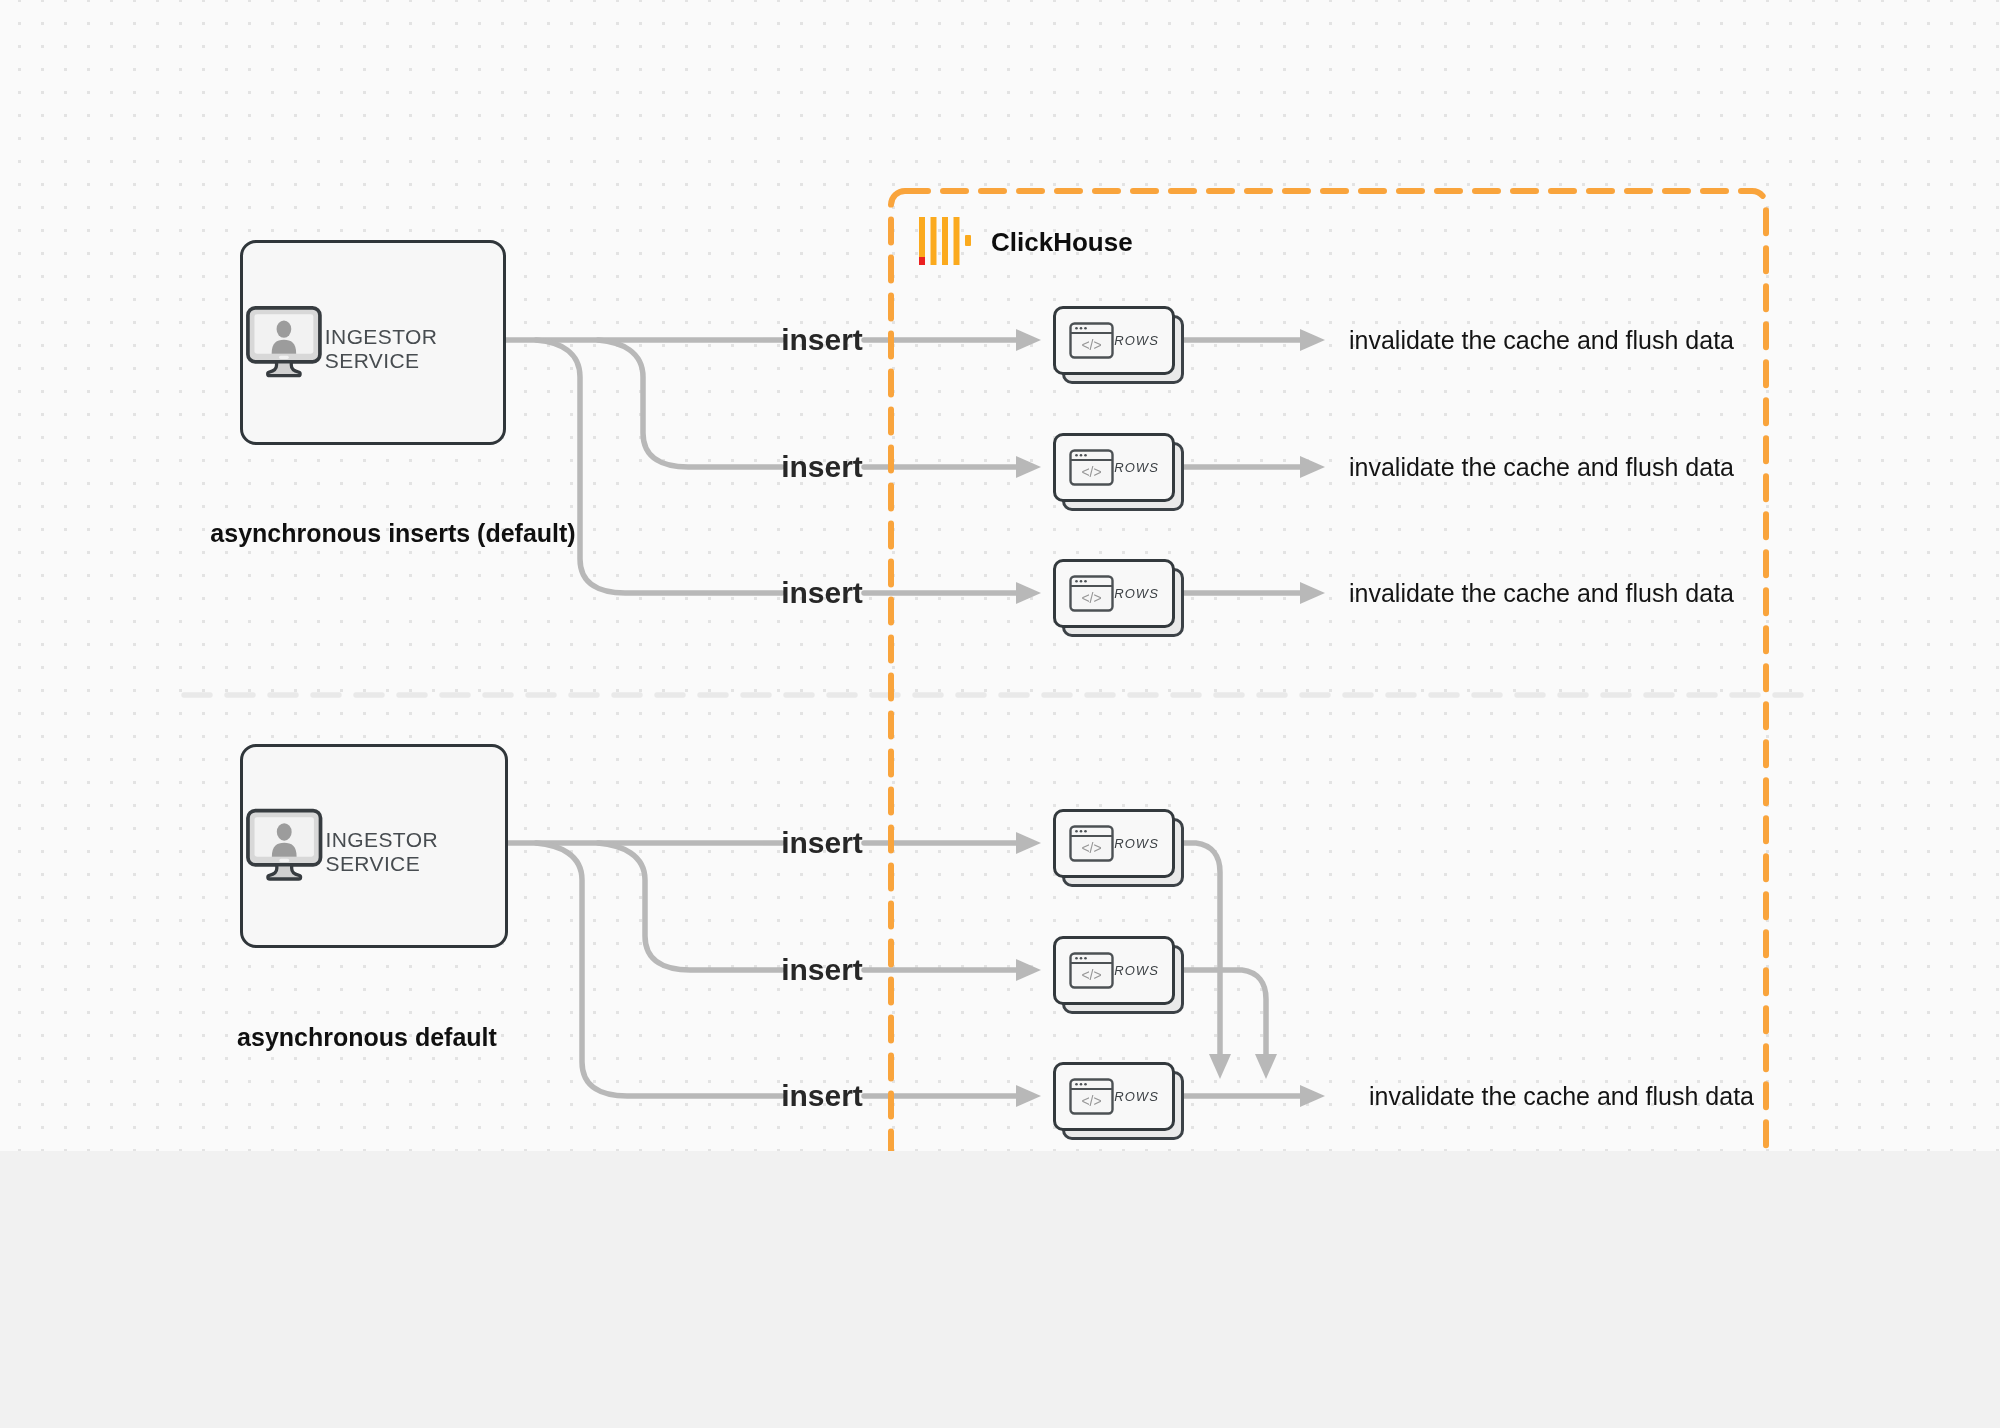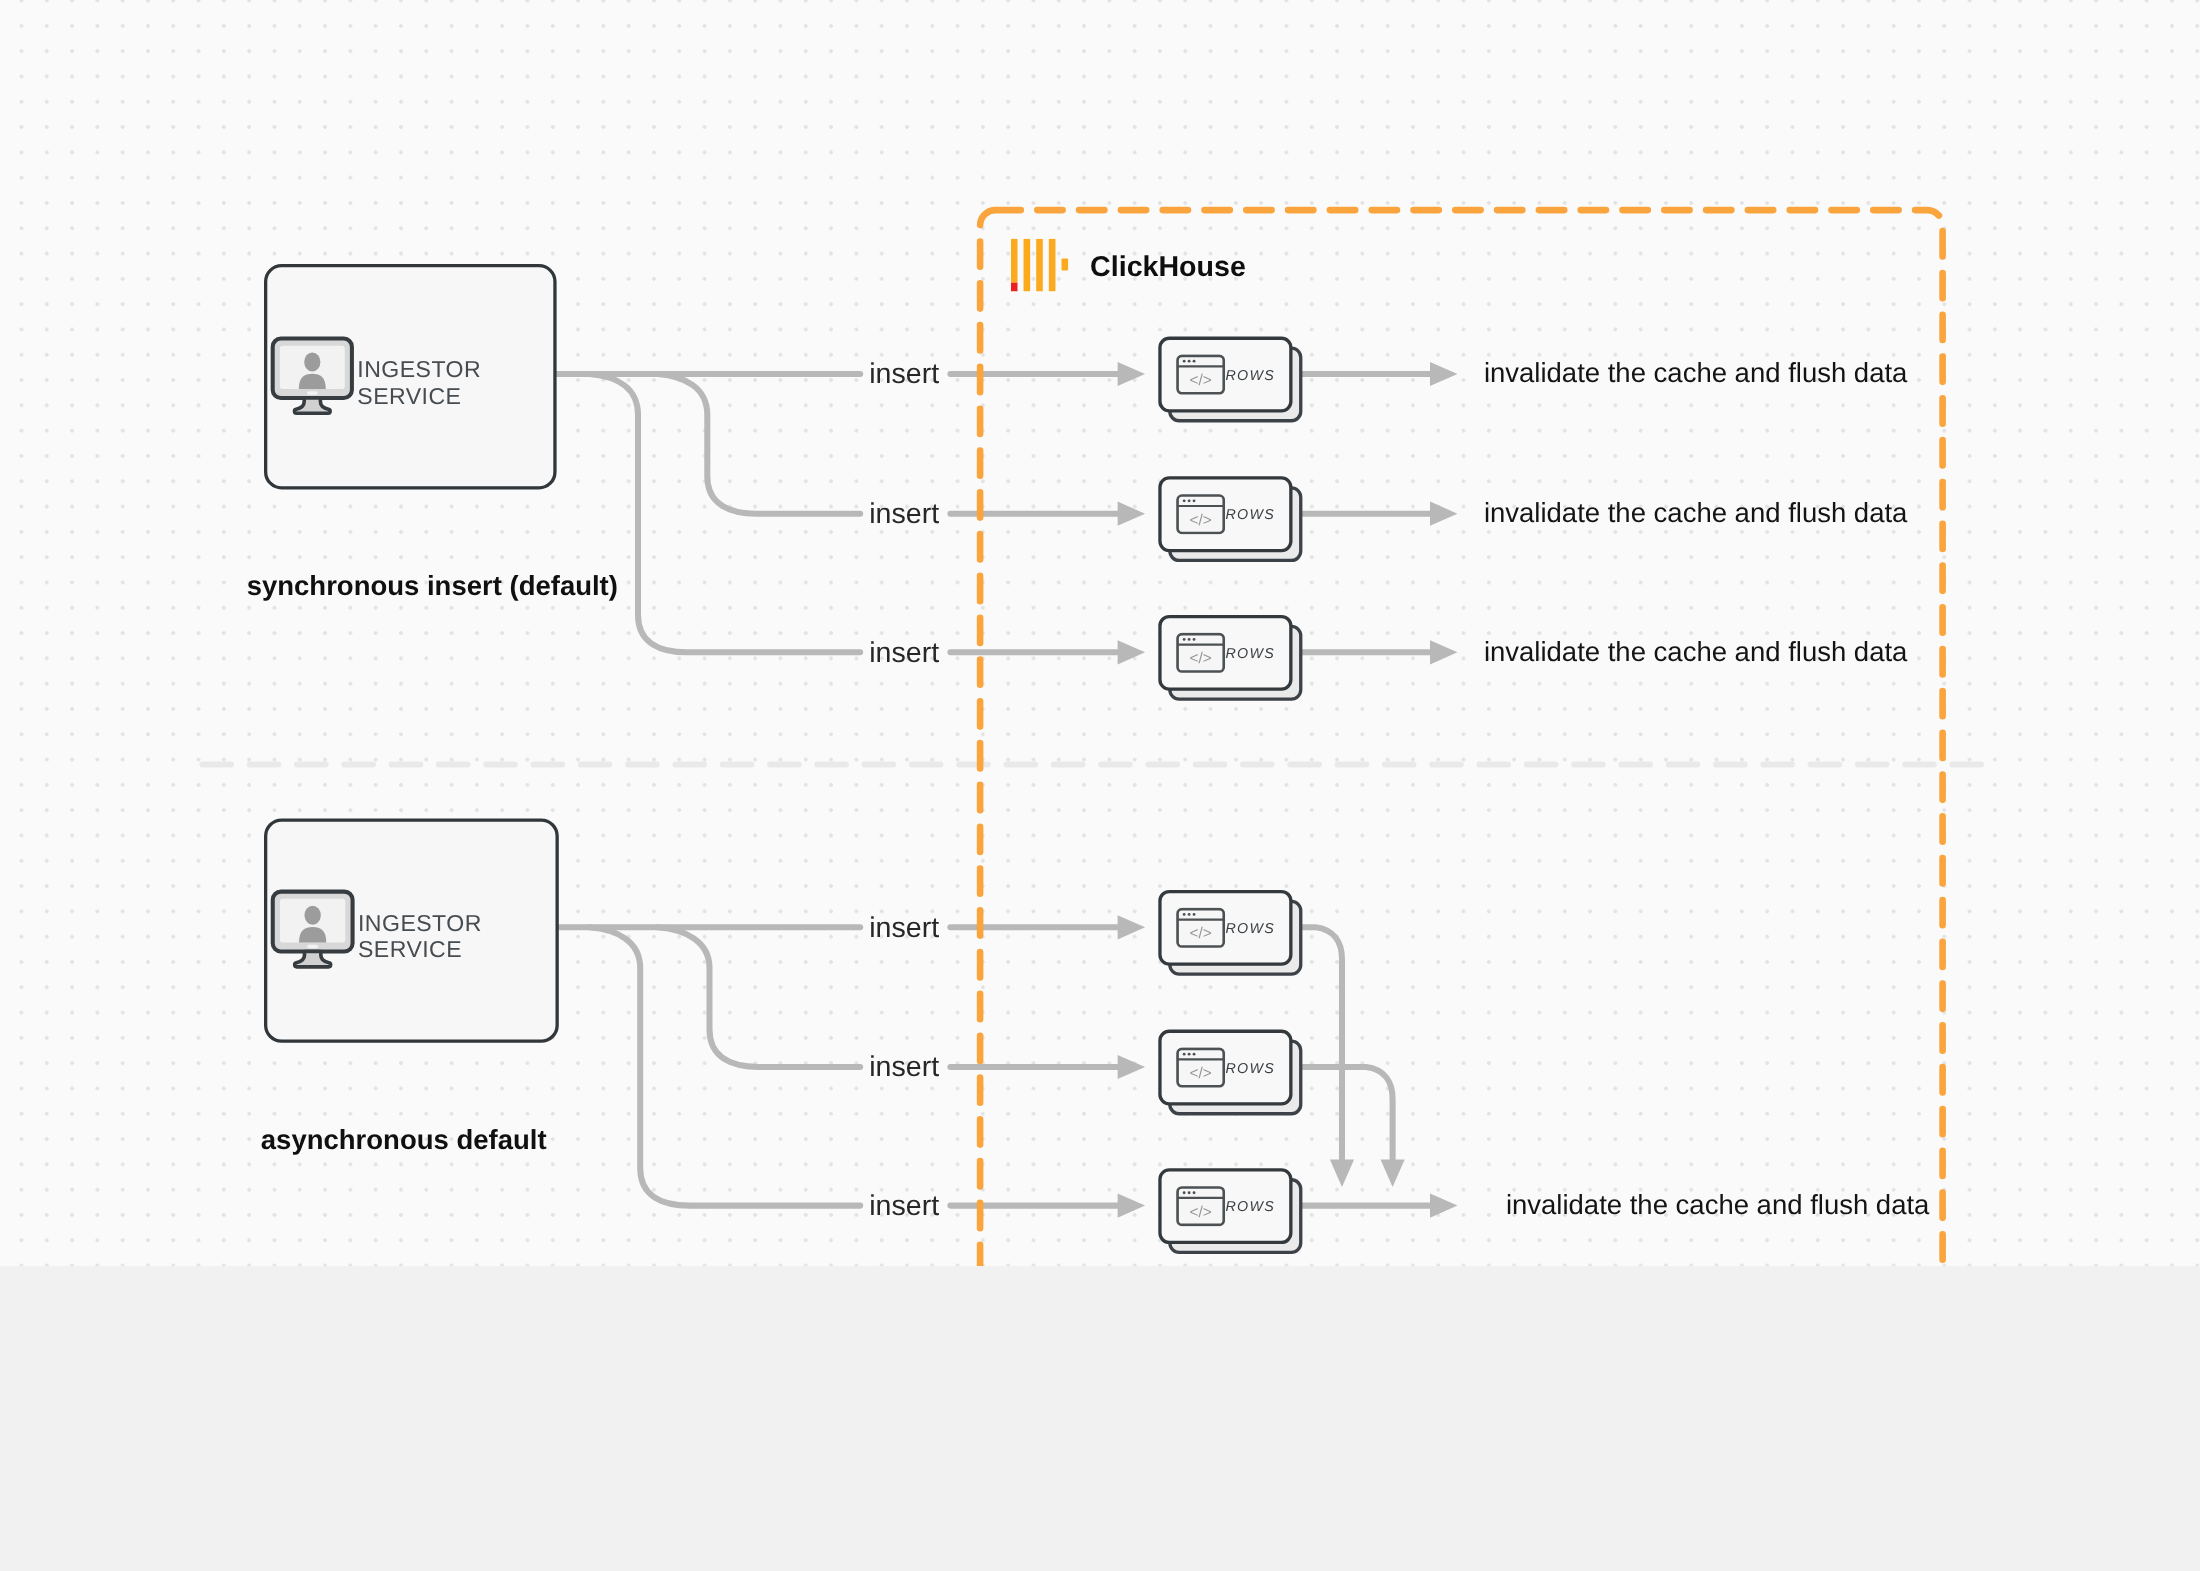--- a/index.html
+++ b/index.html
@@ -34,21 +34,21 @@
 
   
   .section-label{
     position:absolute;transform:translate(-50%,-50%);
     font-size:25px;font-weight:bold;color:#101010;white-space:nowrap;
   }
 
   
   .insert-label{
     position:absolute;transform:translate(-50%,-50%);
-    font-size:26px;color:#272727;
+    font-size:30px;color:#272727;font-weight:bold;
   }
 
   
   .result-label{
     position:absolute;transform:translate(0,-50%);
     font-size:25px;color:#141414;white-space:nowrap;margin-left:12px;
   }
 
   
   .rows-card{position:absolute;width:122px;height:69px;}
@@ -140,21 +140,21 @@
     <svg width="98" height="92" viewBox="0 0 100 94">
       <rect x="6" y="4" width="88" height="66" rx="9" fill="#d8d8d8" stroke="#373c40" stroke-width="4.5"></rect>
       <rect x="14" y="12" width="72" height="48" rx="3" fill="#f2f2f2"></rect>
       <ellipse cx="50" cy="30" rx="9" ry="10.5" fill="#9c9c9c"></ellipse>
       <path d="M35,60 C35,47 41,43 50,43 C59,43 65,47 65,60 Z" fill="#9c9c9c"></path>
       <rect x="44" y="62.5" width="12" height="4" rx="2" fill="#f2f2f2"></rect>
       <path d="M41,70 L59,70 L59,74 C59,79 63,81.5 68,82.5 C70.5,83 70.5,87 67.5,87 L32.5,87 C29.5,87 29.5,83 32,82.5 C37,81.5 41,79 41,74 Z" fill="#d0d0d0" stroke="#373c40" stroke-width="4" stroke-linejoin="round"></path>
     </svg>
     <div class="service-label">INGESTOR SERVICE</div>
   </div>
-  <div class="section-label" style="left:393px;top:533px;">synchronous insert (default)</div>
+  <div class="section-label" style="left:393px;top:533px;">asynchronous inserts (default)</div>
 
   <div class="service-box" style="left:240px;top:744px;width:268px;height:204px;">
     <svg width="98" height="92" viewBox="0 0 100 94">
       <rect x="6" y="4" width="88" height="66" rx="9" fill="#d8d8d8" stroke="#373c40" stroke-width="4.5"></rect>
       <rect x="14" y="12" width="72" height="48" rx="3" fill="#f2f2f2"></rect>
       <ellipse cx="50" cy="30" rx="9" ry="10.5" fill="#9c9c9c"></ellipse>
       <path d="M35,60 C35,47 41,43 50,43 C59,43 65,47 65,60 Z" fill="#9c9c9c"></path>
       <rect x="44" y="62.5" width="12" height="4" rx="2" fill="#f2f2f2"></rect>
       <path d="M41,70 L59,70 L59,74 C59,79 63,81.5 68,82.5 C70.5,83 70.5,87 67.5,87 L32.5,87 C29.5,87 29.5,83 32,82.5 C37,81.5 41,79 41,74 Z" fill="#d0d0d0" stroke="#373c40" stroke-width="4" stroke-linejoin="round"></path>
     </svg>

